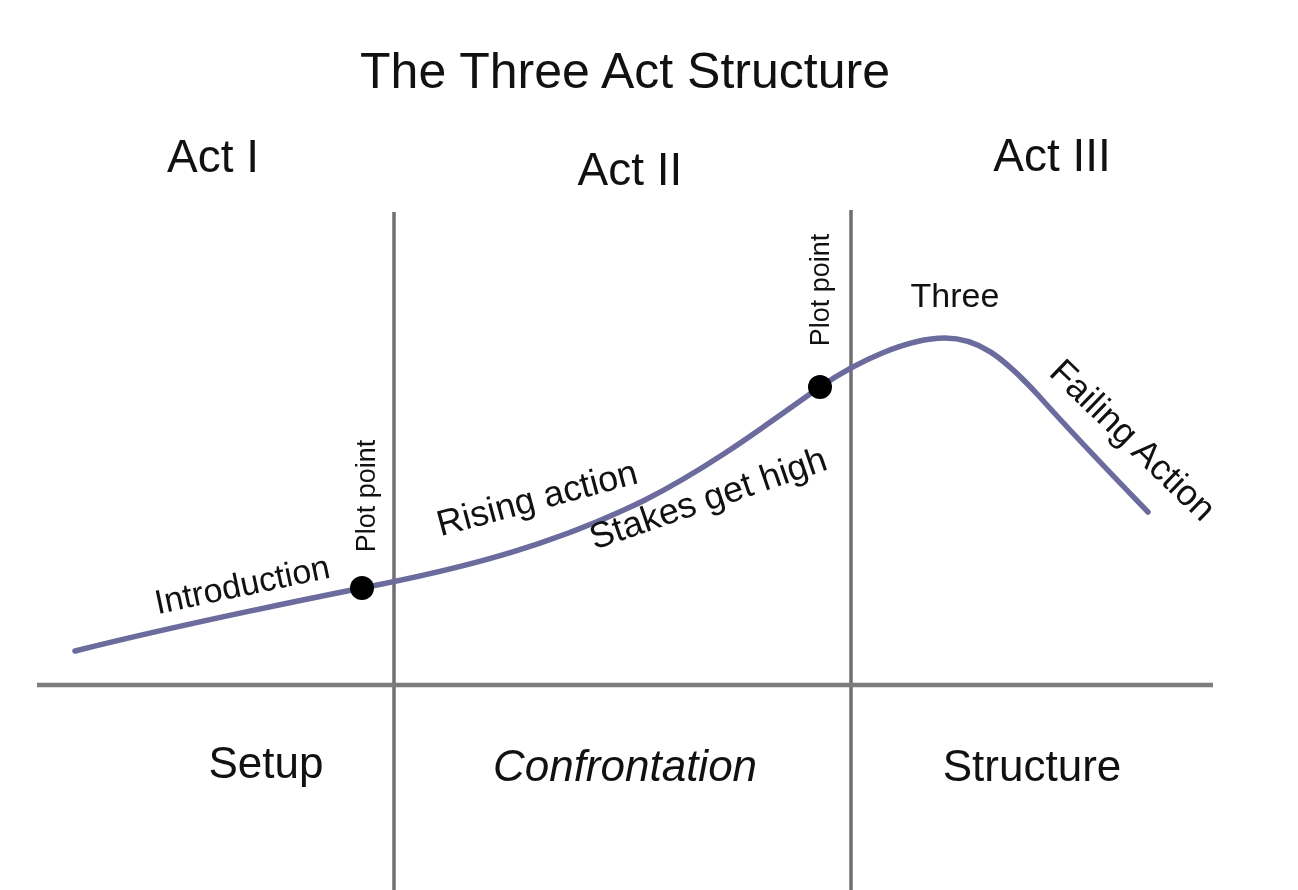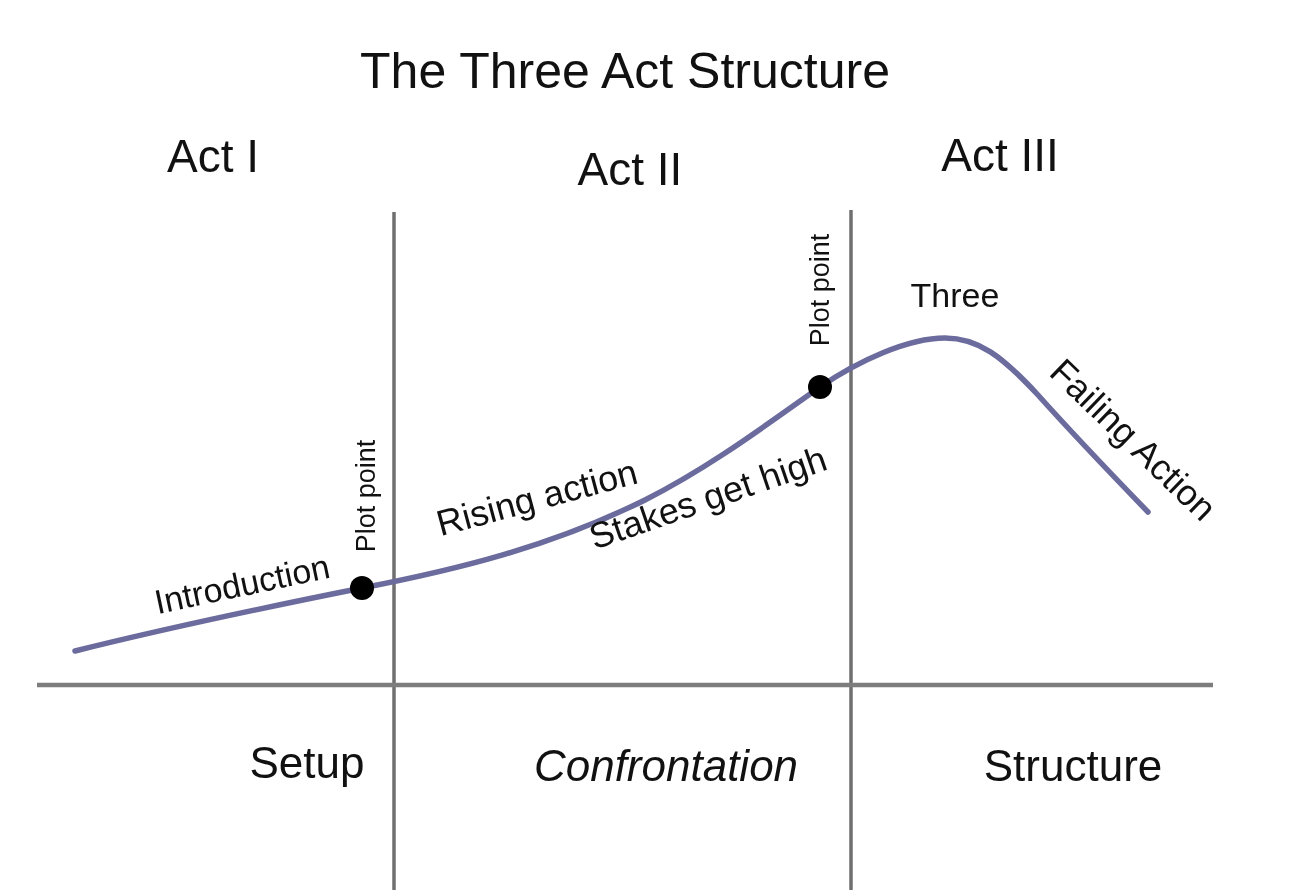--- a/index.html
+++ b/index.html
@@ -24,21 +24,21 @@
   }
   .label {
     position: absolute;
     color: #111111;
     white-space: nowrap;
     transform: translate(-50%, -50%);
     line-height: 1;
   }
   .title      { font-size: 50px; }
   .act-label  { font-size: 46px; }
-  .phase-label{ font-size: 44px; margin-left: 41px; }
+  .phase-label{ font-size: 44px; }
   .crisis     { font-size: 34px; }
   .intro      { font-size: 34px; transform: translate(-50%,-50%) rotate(-12deg); }
   .rising     { font-size: 36px; transform: translate(-50%,-50%) rotate(-15deg); }
   .stakes     { font-size: 36px; transform: translate(-50%,-50%) rotate(-19deg); }
   .failing    { font-size: 36px; transform: translate(-50%,-50%) rotate(44deg); }
   .plotpoint  { font-size: 27px; transform: translate(-50%,-50%) rotate(-90deg); }
 </style>
 </head>
 <body>
 
@@ -60,21 +60,21 @@
              C 1072 433, 1118 481, 1148 512" fill="none" stroke="#6b6b9e" stroke-width="5.5" stroke-linecap="round"></path>
 
     <circle cx="362" cy="588" r="12" fill="#000000"></circle>
     <circle cx="820" cy="387" r="12" fill="#000000"></circle>
   </svg>
 
   <div class="label title" style="left:625px; top:71px;">The Three Act Structure</div>
 
   <div class="label act-label" style="left:213px; top:156px;text-align:center;">Act I</div>
   <div class="label act-label" style="left:630px; top:157px;margin-top:12px;">Act II</div>
-  <div class="label act-label" style="left:1000px; top:155px;">Act III</div>
+  <div class="label act-label" style="left:1052px; top:155px;">Act III</div>
 
   <div class="label intro" style="left:242px; top:584px;">Introduction</div>
   <div class="label plotpoint" style="left:366px; top:496px;">Plot point</div>
   <div class="label rising" style="left:537px; top:498px;">Rising action</div>
   <div class="label stakes" style="left:708px; top:498px;">Stakes get high</div>
   <div class="label plotpoint" style="left:820px; top:290px;">Plot point</div>
   <div class="label crisis" style="left:955px; top:295px;">Three</div>
   <div class="label failing" style="left:1133px; top:440px;">Failing Action</div>
 
   <div class="label phase-label" style="left:266px; top:763px;">Setup</div>

